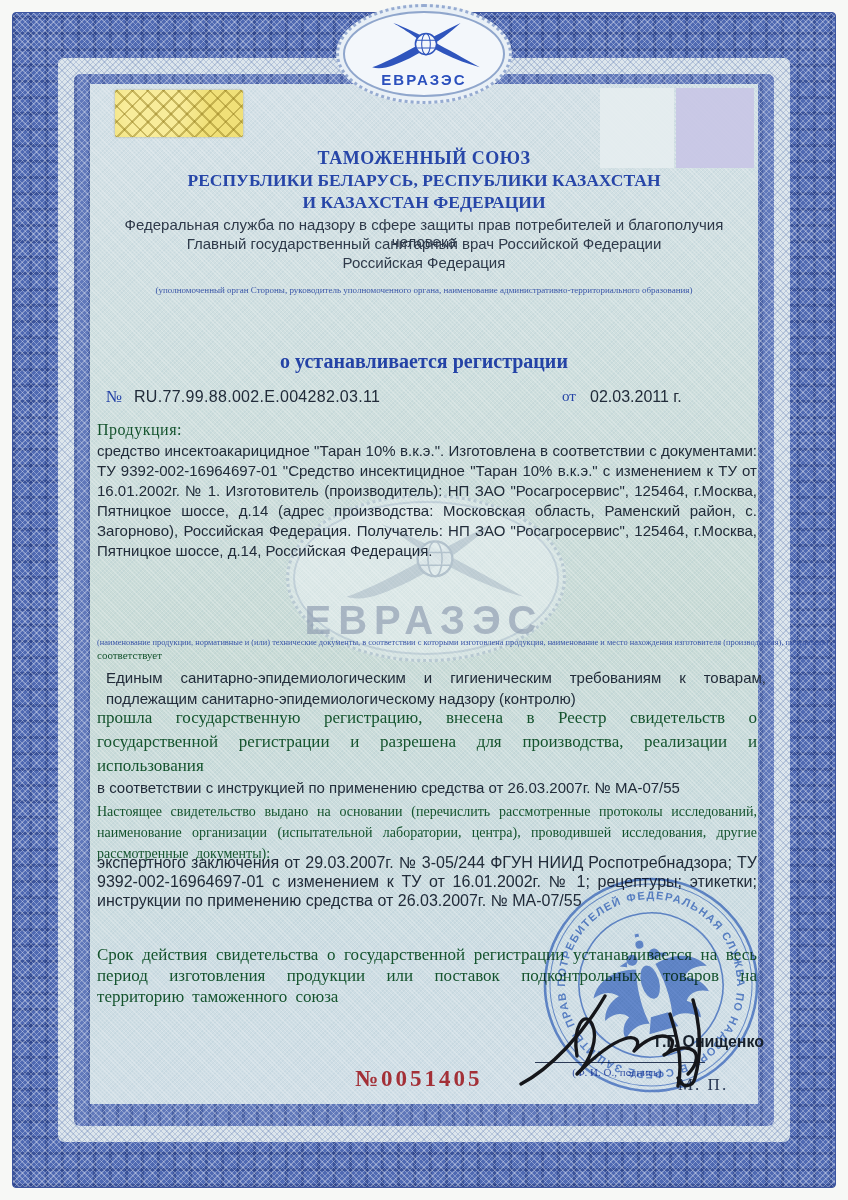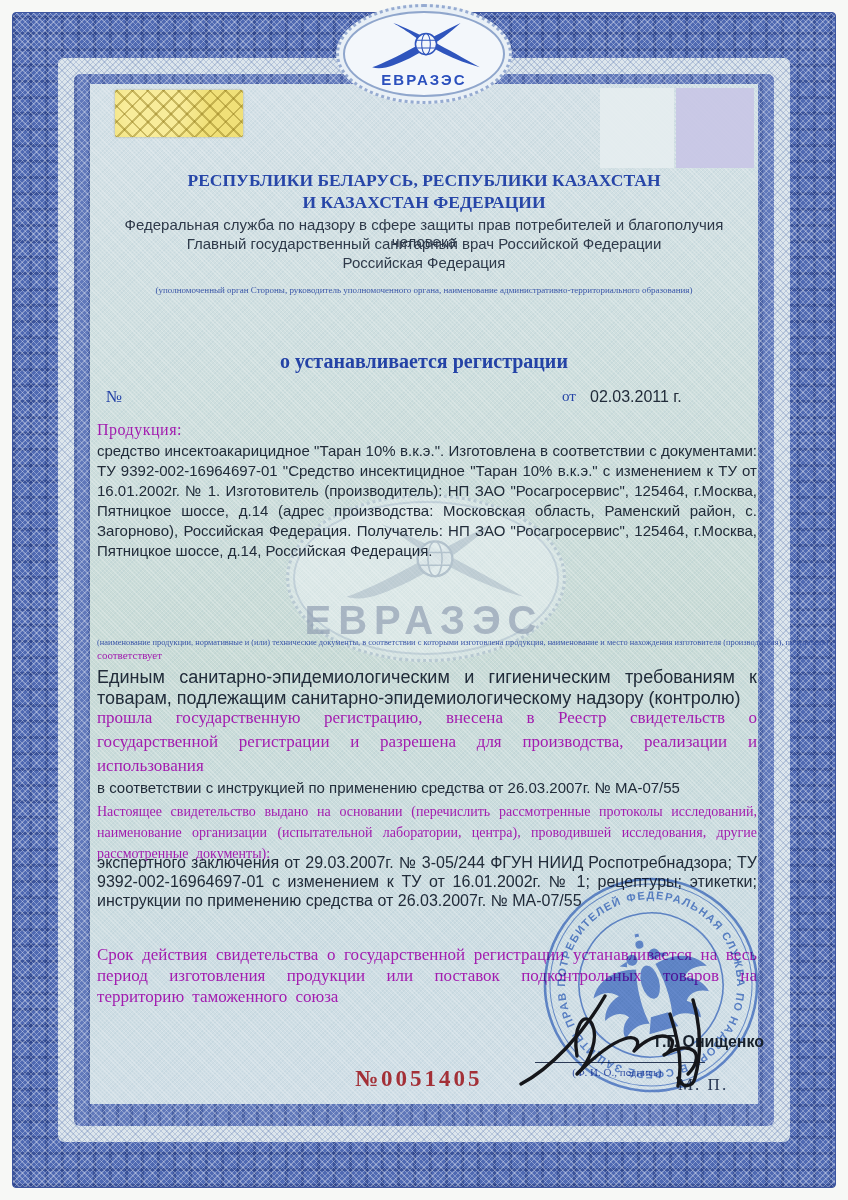--- a/index.html
+++ b/index.html
@@ -30,21 +30,21 @@
 
   
   .paper { position:absolute; left:90px; right:90px; top:84px; bottom:96px;
     background:linear-gradient(175deg,#d5e1e8 0%, #cfdfde 30%, #c9dbd6 55%, #cddde2 80%, #d2dfe8 100%); }
   .paper::after { content:""; position:absolute; inset:0; pointer-events:none; opacity:.5;
     background-image:
       repeating-linear-gradient(45deg, rgba(255,255,255,.45) 0 1px, transparent 1px 3px),
       repeating-linear-gradient(-45deg, rgba(150,182,196,.30) 0 1px, transparent 1px 3px); }
 
   
-  .serifb { font-family:"Liberation Serif", serif; color:#a21caf; }
+  .serifb { font-family:"Liberation Serif", serif; color:#14532d; }
   .sansd  { font-family:"Liberation Sans", sans-serif; color:#212b39; }
   .center { text-align:center; }
   .just { text-align:justify; }
 
   
   .emblem-top { left:336px; top:4px; width:176px; height:100px; z-index:6; }
   .emblem-halo { position:absolute; inset:0; border-radius:50%; background:#e9f0f6; border:3px dotted #96abd1; }
   .emblem-oval { position:absolute; inset:7px; border-radius:50%; background:#f3f7fb; border:2px solid #8fa6cc; overflow:hidden; }
   .emblem-swoosh { position:absolute; left:22px; top:8px; width:118px; height:50px; }
   .emblem-label { position:absolute; left:0; right:0; bottom:7px; text-align:center;
@@ -86,21 +86,21 @@
   .no-label { left:106px; top:387px; z-index:3; font-size:17px; color:#2443a6; }
   .no-value { left:134px; top:388px; z-index:3; font-size:16px; letter-spacing:.3px; }
   .dt-label { left:562px; top:388px; z-index:3; font-size:15px; color:#2443a6; }
   .dt-value { left:590px; top:388px; z-index:3; font-size:16px; }
 
   
   .prod-label { left:97px; top:421px; z-index:3; font-size:16px; letter-spacing:.5px; }
   .prod-text  { left:97px; top:441px; width:660px; z-index:3; font-size:15px; line-height:20px; }
   .prod-note  { left:97px; top:638px; width:660px; z-index:3; font-size:8.4px; color:#3a56a8; white-space:nowrap; }
   .conf-label { left:97px; top:649px; z-index:3; font-size:11px; }
-  .conf-text  { left:97px; top:667px; width:660px; z-index:3; font-size:18px; line-height:21px; }
+  .conf-text  { left:106px; top:667px; width:660px; z-index:3; font-size:15px; line-height:21px; }
   .reg-text   { left:97px; top:706px; width:660px; z-index:3; font-size:17px; line-height:24px; word-spacing:5px; }
   .reg-add    { left:97px; top:779px; width:660px; z-index:3; font-size:15px; }
   .basis-label{ left:97px; top:801px; width:660px; z-index:3; font-size:14px; line-height:21px; word-spacing:4px; }
   .basis-text { left:97px; top:853px; width:660px; z-index:3; font-size:16px; line-height:19px; }
   .valid-text { left:97px; top:944px; width:660px; z-index:3; font-size:17px; line-height:21px; word-spacing:4px; }
   .sig-label  { left:97px; top:1020px; width:380px; z-index:3; font-size:14.5px; line-height:18px; }
 
   
   .serial { left:355px; top:1066px; z-index:3; font-size:23px; font-weight:bold; letter-spacing:3px; color:#a33037; }
   .sig-line { left:535px; top:1062px; width:170px; border-top:1.5px solid #2b3a56; z-index:3; }
@@ -147,30 +147,32 @@
         <path d="M49.5,20 h21 M49.5,28 h21" stroke="#2f55bd" stroke-width="1.1" fill="none"></path>
       </svg>
       <div class="emblem-label">ЕВРАЗЭС</div>
     </div>
   </div>
 
   <div class="abs holo"></div>
   <div class="abs patch-light"></div>
   <div class="abs patch-lav"></div>
 
+  <div class="abs hline h1a serifb center">ТАМОЖЕННЫЙ СОЮЗ</div>
   <div class="abs hline h1b serifb center">РЕСПУБЛИКИ БЕЛАРУСЬ, РЕСПУБЛИКИ КАЗАХСТАН</div>
   <div class="abs hline h1c serifb center">И КАЗАХСТАН ФЕДЕРАЦИИ</div>
   <div class="abs org o1 sansd center">Федеральная служба по надзору в сфере защиты прав потребителей и благополучия человека</div>
   <div class="abs org o2 sansd center">Главный государственный санитарный врач Российской Федерации</div>
   <div class="abs org o3 sansd center">Российская Федерация</div>
   <div class="abs hnote serifb center">(уполномоченный орган Стороны, руководитель уполномоченного органа, наименование административно-территориального образования)</div>
 
   <div class="abs title-sub serifb center">о устанавливается регистрации</div>
 
   <div class="abs no-label serifb">№</div>
+  <div class="abs no-value sansd">RU.77.99.88.002.E.004282.03.11</div>
   <div class="abs dt-label serifb">от</div>
   <div class="abs dt-value sansd">02.03.2011 г.</div>
 
   <div class="abs prod-label serifb">Продукция:</div>
   <div class="abs prod-text sansd just">средство инсектоакарицидное "Таран 10% в.к.э.". Изготовлена в соответствии с документами: ТУ 9392-002-16964697-01 "Средство инсектицидное "Таран 10% в.к.э." с изменением к ТУ от 16.01.2002г. № 1. Изготовитель (производитель): НП ЗАО "Росагросервис", 125464, г.Москва, Пятницкое шоссе, д.14 (адрес производства: Московская область, Раменский район, с. Загорново), Российская Федерация.  Получатель: НП ЗАО "Росагросервис", 125464, г.Москва, Пятницкое шоссе, д.14, Российская Федерация.</div>
   <div class="abs prod-note serifb">(наименование продукции, нормативные и (или) технические документы, в соответствии с которыми изготовлена продукция, наименование и место нахождения изготовителя (производителя), получателя)</div>
 
   <div class="abs conf-label serifb">соответствует</div>
   <div class="abs conf-text sansd just">Единым санитарно-эпидемиологическим и гигиеническим требованиям к товарам, подлежащим санитарно-эпидемиологическому надзору (контролю)</div>
 

